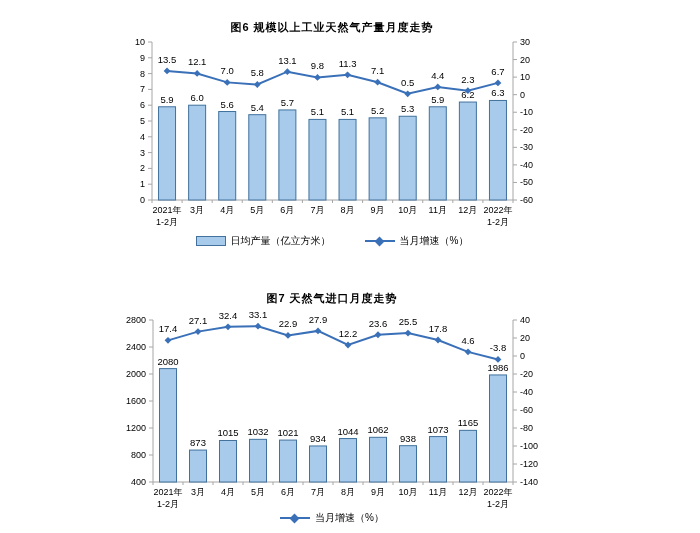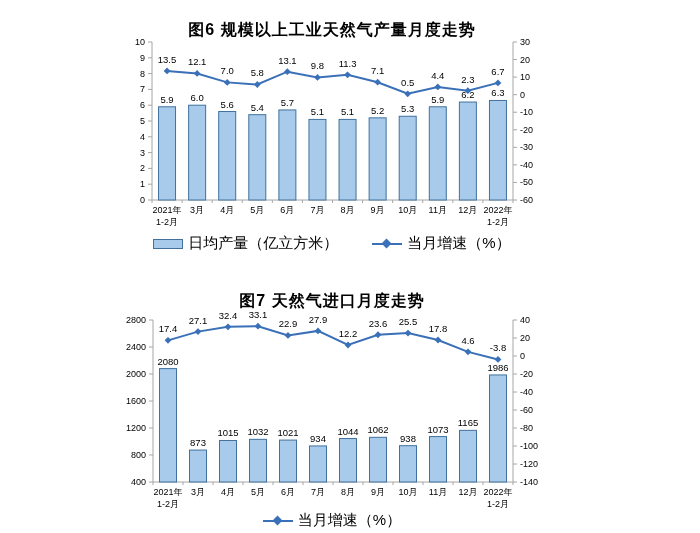--- a/index.html
+++ b/index.html
@@ -1,24 +1,24 @@
 <!DOCTYPE html>
 <html style="--bar-fill: #a8cbec; --bar-stroke: #41719c; --line-color: #3a70b8;"><head>
 <meta charset="utf-8">
 <style>
   html,body{margin:0;padding:0;background:#ffffff;}
   .stage{position:relative;width:700px;height:533px;background:#ffffff;overflow:hidden;
          font-family:"Liberation Sans","DejaVu Sans",sans-serif;}
   #charts-svg{position:absolute;left:0;top:0;}
   .chart-title{position:absolute;left:132px;width:400px;text-align:center;
-               font-size:16px;font-weight:bold;color:#000;letter-spacing:1px;}
+               font-size:11px;font-weight:bold;color:#000;letter-spacing:1px;}
   #chart1-title{top:20px;}
   #chart2-title{top:291px;}
   .legend{position:absolute;left:132px;width:400px;display:flex;justify-content:center;
-          align-items:center;gap:34px;font-size:15px;color:#000;}
+          align-items:center;gap:34px;font-size:10px;color:#000;}
   #chart1-legend{top:234px;}
   #chart2-legend{top:511px;}
   .legend-item{display:flex;align-items:center;gap:5px;}
   .swatch-bar{width:28px;height:8px;background:var(--bar-fill,#a8cbec);
               border:1px solid var(--bar-stroke,#41719c);display:inline-block;}
   .swatch-line{position:relative;width:30px;height:10px;display:inline-block;}
   .swatch-line::before{content:"";position:absolute;left:0;right:0;top:4px;height:2px;
               background:var(--line-color,#3a70b8);}
   .swatch-line::after{content:"";position:absolute;left:11px;top:1.5px;width:7px;height:7px;
               background:var(--line-color,#3a70b8);transform:rotate(45deg);}

